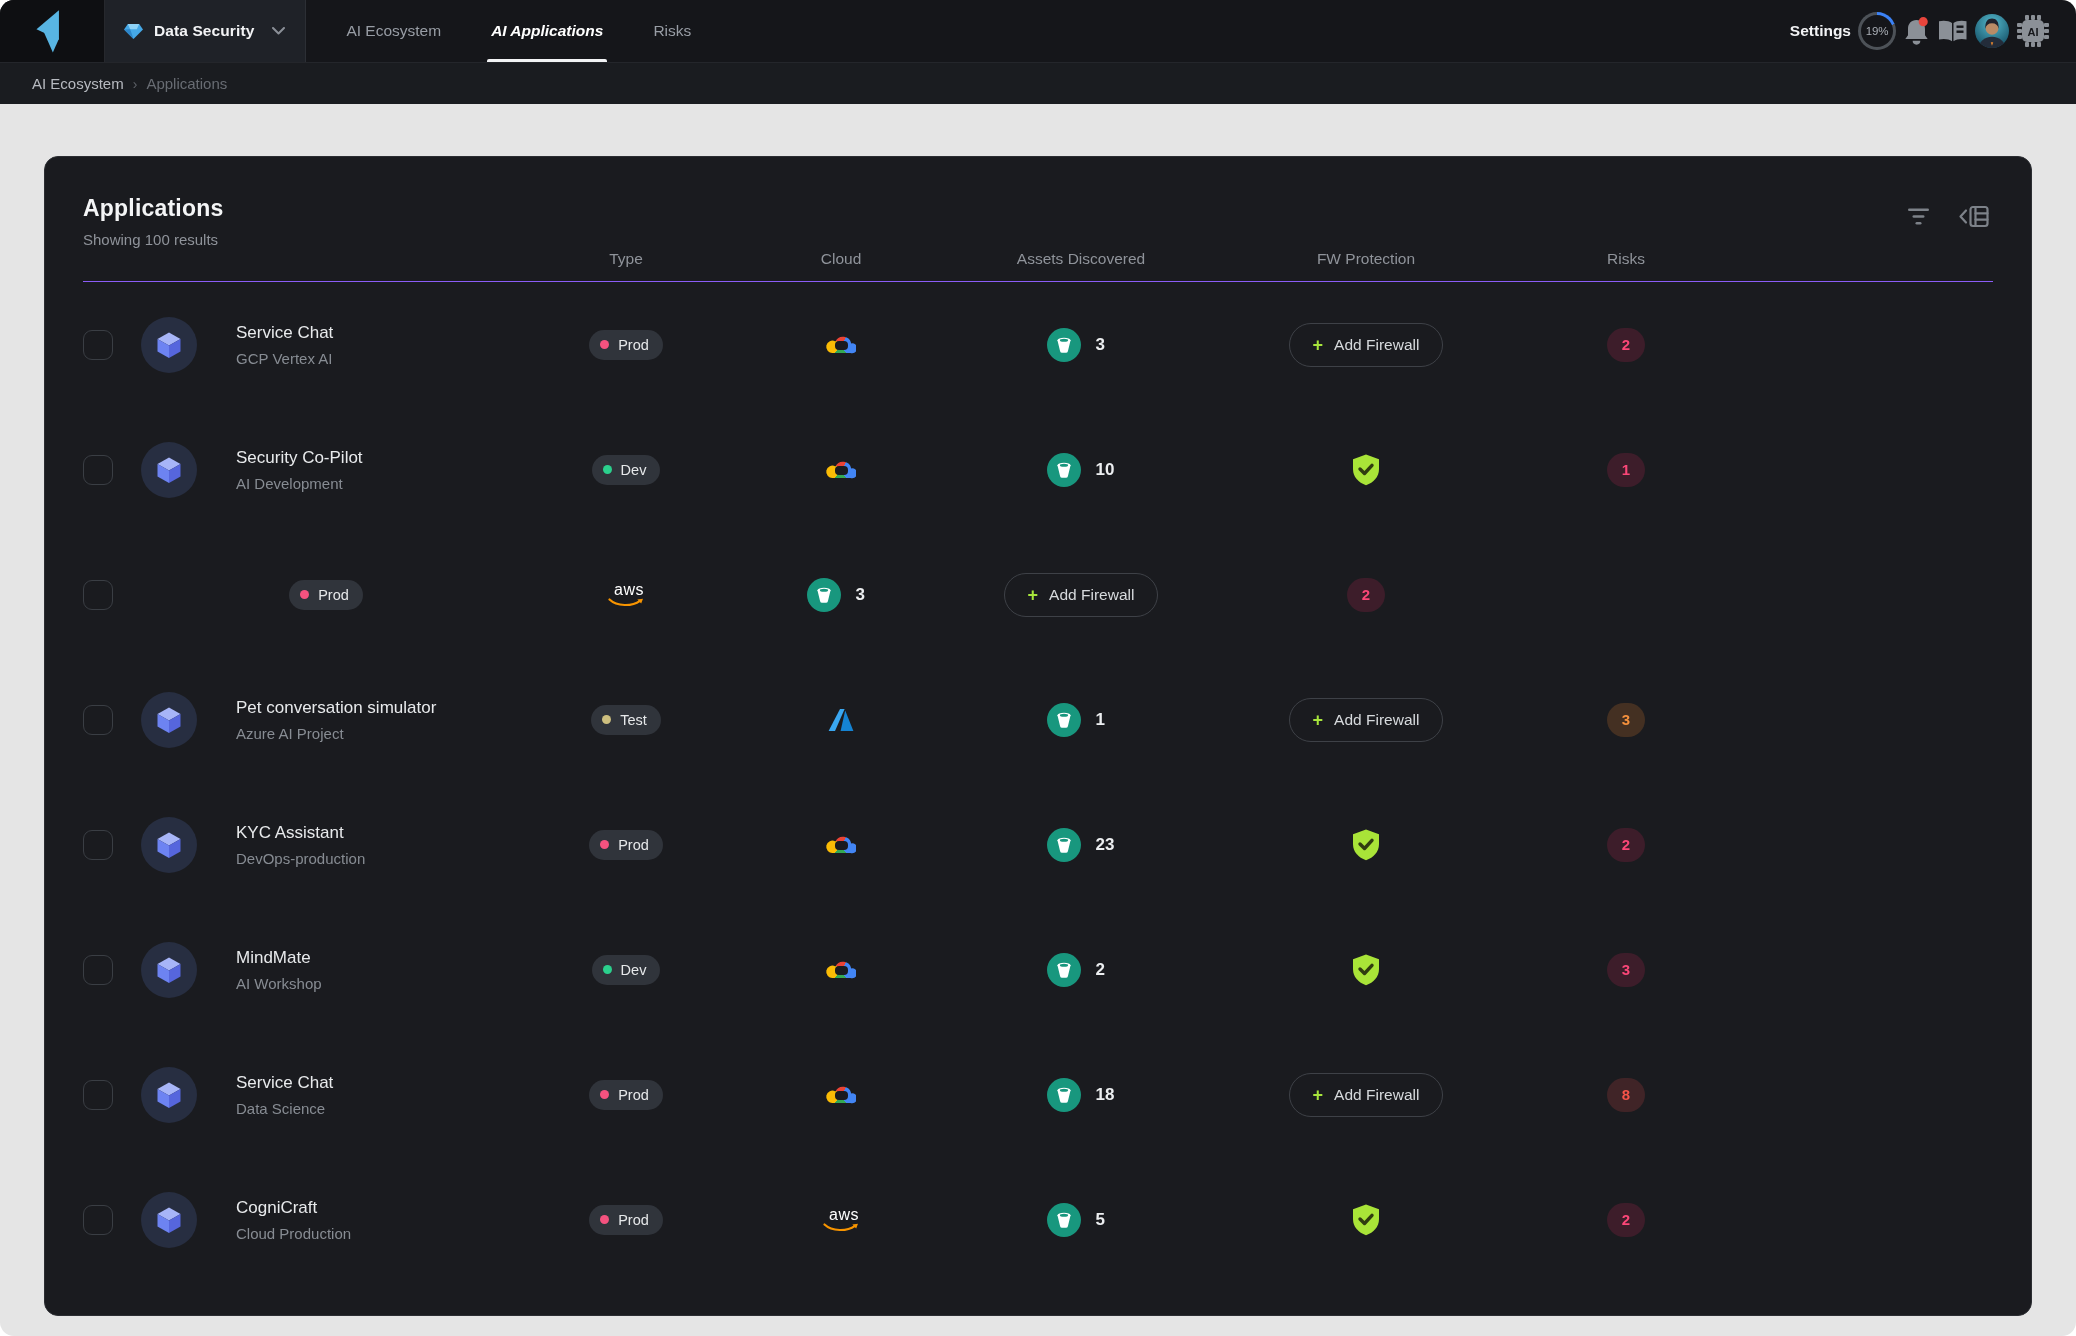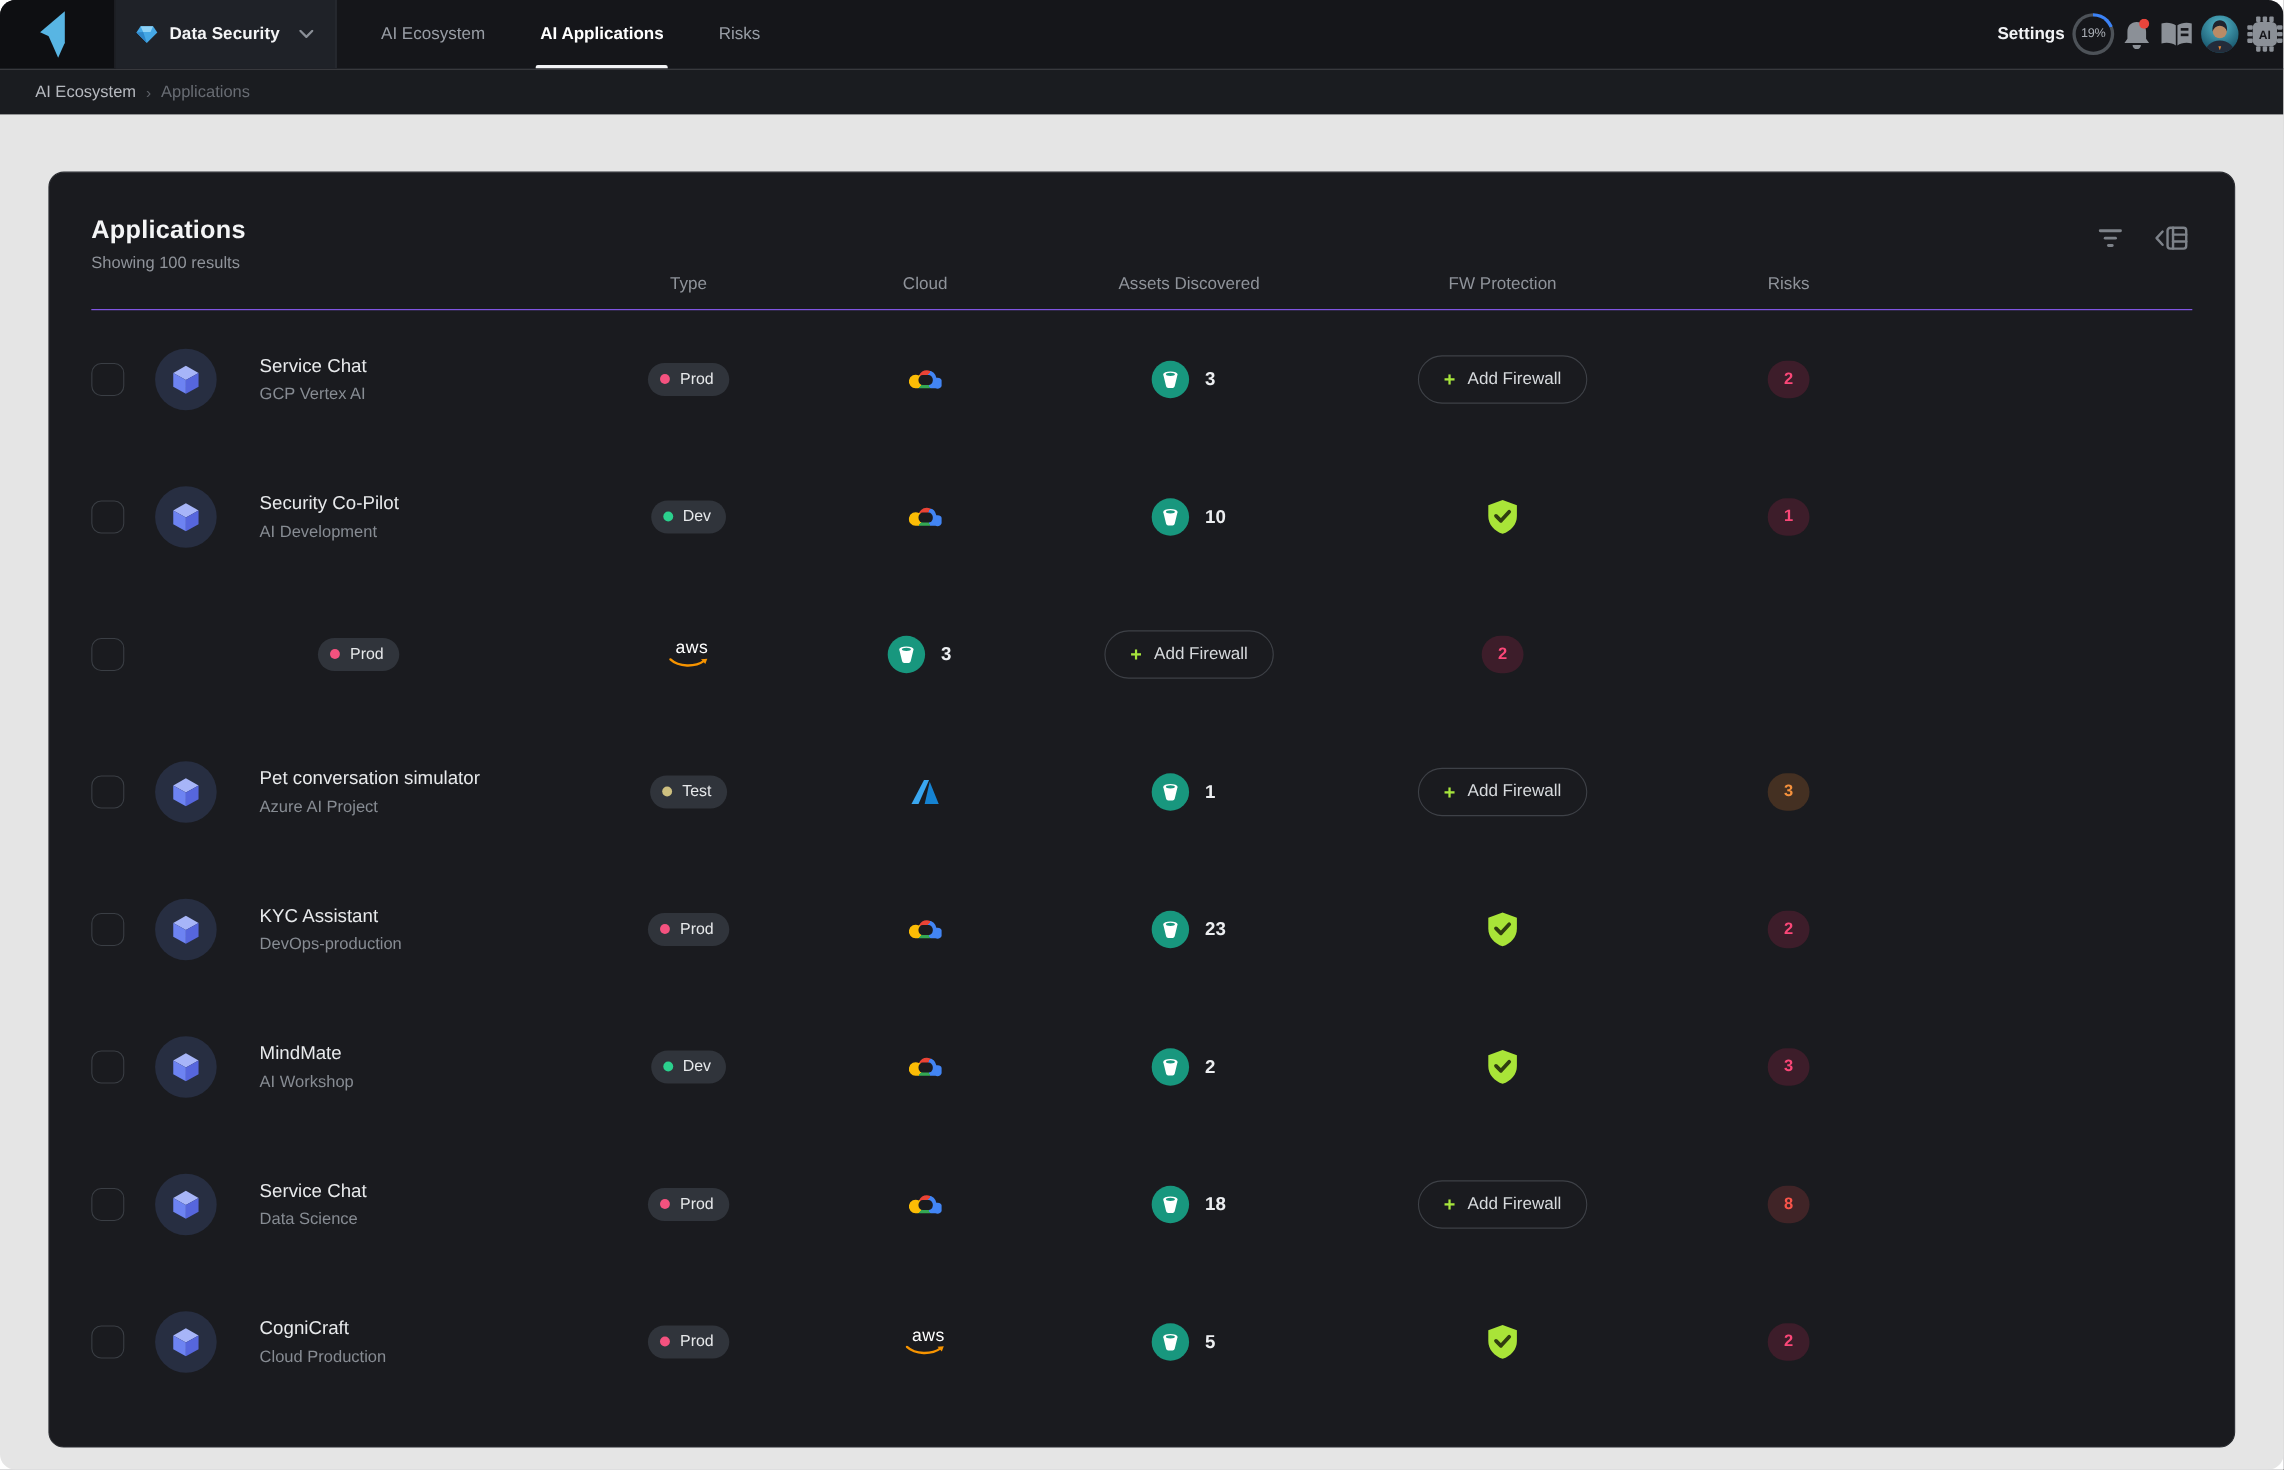--- a/index.html
+++ b/index.html
@@ -7,23 +7,23 @@
   .app{position:relative;width:2076px;height:1336px;background:#e5e5e5;border-radius:14px;overflow:hidden;}
 
   
   .topbar{position:relative;display:flex;align-items:stretch;height:62px;background:#15161a;border-bottom:1px solid #24262b;}
   .logo-box{width:104px;display:flex;align-items:center;justify-content:center;background:#0e0f12;border-right:1px solid #26282d;cursor:pointer;}
   .module{display:flex;align-items:center;gap:10px;padding:0 20px 0 18px;background:#1f2228;border-right:1px solid #2c2f35;cursor:pointer;}
   .module-label{color:#f3f4f6;font-size:15.5px;font-weight:700;letter-spacing:.1px;}
   .module .chev{display:flex;margin-left:8px;}
   .tabs{display:flex;align-items:stretch;gap:50px;margin-left:40px;}
   .tab{position:relative;display:flex;align-items:center;color:#989da5;font-size:15.5px;cursor:pointer;white-space:nowrap;}
-  .tab.active{color:#ffffff;font-weight:700;}
+  .tab.active{color:#ffffff;font-weight:700;font-style:italic;}
   .tab.active::after{content:"";position:absolute;left:-4px;right:-4px;bottom:0;height:3px;background:#f2f3f5;border-radius:2px 2px 0 0;}
-  .top-right{margin-left:auto;display:flex;align-items:center;gap:7px;}
+  .top-right{margin-left:auto;display:flex;align-items:center;gap:7px;padding-right:26px;}
   .settings{color:#f2f3f5;font-size:15.5px;font-weight:600;cursor:pointer;}
   .ring{position:relative;width:38px;height:38px;border-radius:50%;background:conic-gradient(#3b82f6 0 68deg,#4d5258 68deg 360deg);display:flex;align-items:center;justify-content:center;cursor:pointer;}
   .ring::before{content:"";position:absolute;inset:3px;border-radius:50%;background:#15161a;}
   .ring span{position:relative;color:#a9aeb5;font-size:11.5px;letter-spacing:-.2px;}
   .icon-btn{display:flex;align-items:center;justify-content:center;cursor:pointer;}
   .avatar{position:relative;width:34px;height:34px;border-radius:50%;overflow:hidden;background:radial-gradient(circle at 50% 28%,#55b9cc,#1c5d73 75%);cursor:pointer;}
   .avatar svg{position:absolute;left:0;top:0;}
 
   
   .breadcrumb{display:flex;align-items:center;gap:9px;height:41px;background:#1a1c20;padding-left:32px;font-size:15px;}

